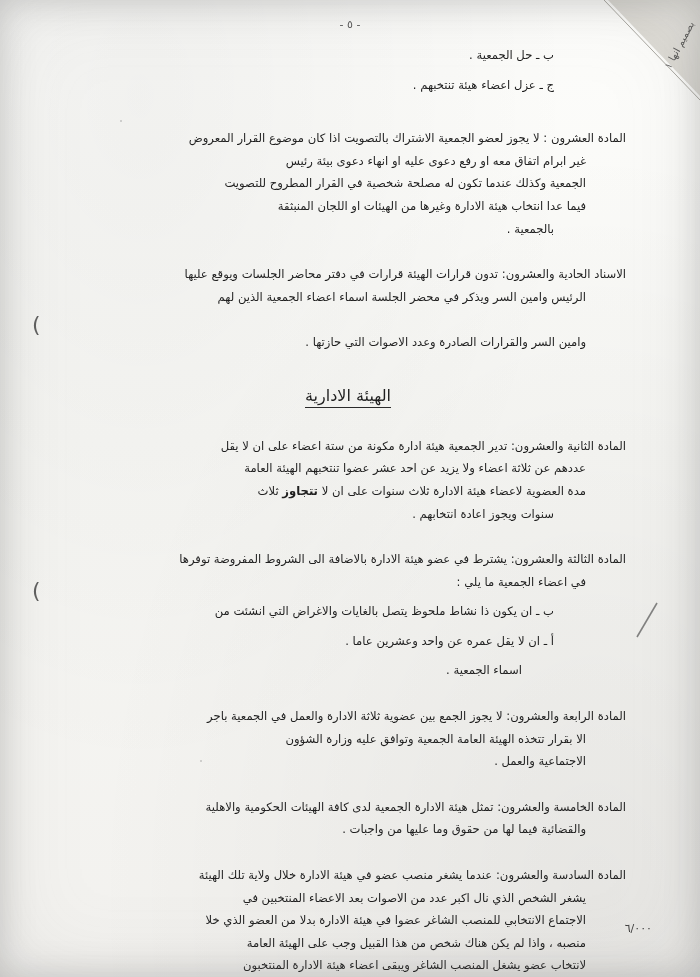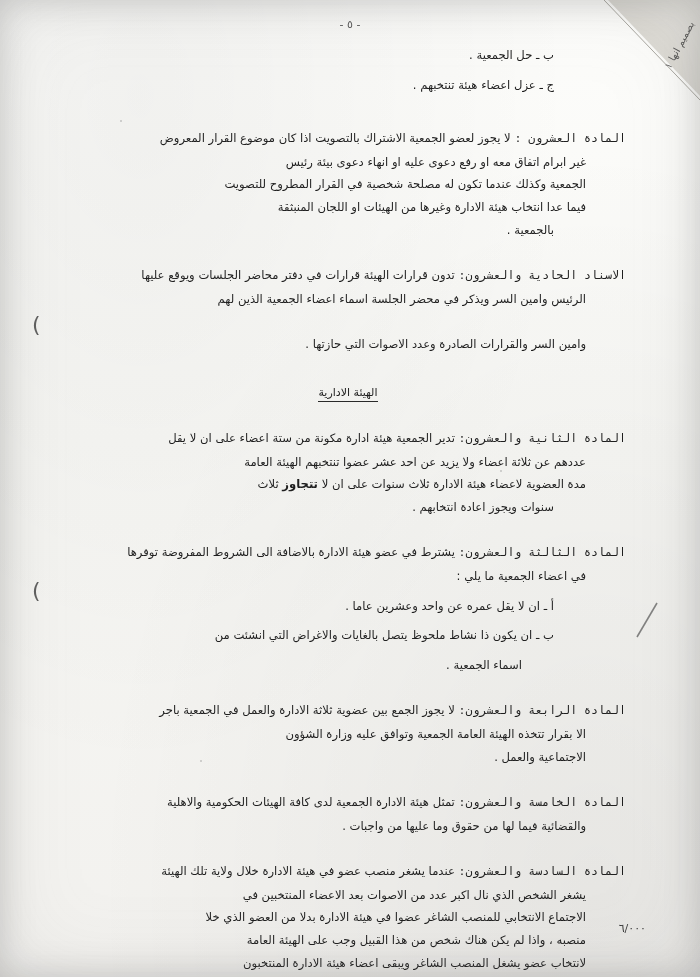--- a/index.html
+++ b/index.html
@@ -87,38 +87,37 @@
     margin: 0 12px 15px 0;
     text-align: justify;
     text-justify: inter-word;
   }
   .para.tight { margin-bottom: 7px; }
   .indent-1 { padding-right: 40px; }
   .indent-2 { padding-right: 72px; }
   .indent-3 { padding-right: 104px; }
   .lead {
     white-space: nowrap;
-    font-family: Liberation Mono, monospace;
   }
   .heading {
     text-align: center;
     margin: 26px 0 24px 0;
-    font-size: 11px;
+    font-size: 16px;
     letter-spacing: 1px;
   }
   .heading span {
     border-bottom: 1px solid #2a2a2a;
     padding-bottom: 2px;
   }
   .gap-s { height: 8px; }
   .gap-m { height: 16px; }
   .footer-num {
     position: absolute;
     bottom: 42px;
-    right: 54px;
+    right: 48px;
     font-size: 11px;
     color: #3a3a3a;
     letter-spacing: 1px;
     direction: ltr;
   }
   
   .mark {
     position: absolute;
     color: #2f2f2f;
     font-size: 22px;
@@ -196,22 +195,22 @@
         <span class="indent-2">سنوات ويجوز اعادة انتخابهم .</span>
       </div>
 
       <div class="gap-s"></div>
 
       <div class="para tight">
         <span class="lead">المادة الثالثة والعشرون:</span>
         <span>يشترط في عضو هيئة الادارة بالاضافة الى الشروط المفروضة توفرها</span><br>
         <span class="indent-1">في اعضاء الجمعية ما يلي :</span>
       </div>
+      <div class="para tight indent-2">ب ـ ان يكون ذا نشاط ملحوظ يتصل بالغايات والاغراض التي انشئت من</div>
       <div class="para tight indent-2">أ ـ ان لا يقل عمره عن واحد وعشرين عاما .</div>
-      <div class="para tight indent-2">ب ـ ان يكون ذا نشاط ملحوظ يتصل بالغايات والاغراض التي انشئت من</div>
       <div class="para indent-3">اسماء الجمعية .</div>
 
       <div class="gap-s"></div>
 
       <div class="para">
         <span class="lead">المادة الرابعة والعشرون:</span>
         <span>لا يجوز الجمع بين عضوية ثلاثة الادارة والعمل في الجمعية باجر</span><br>
         <span class="indent-1">الا بقرار تتخذه الهيئة العامة الجمعية وتوافق عليه وزارة الشؤون</span><br>
         <span class="indent-1">الاجتماعية والعمل .</span>
       </div>

